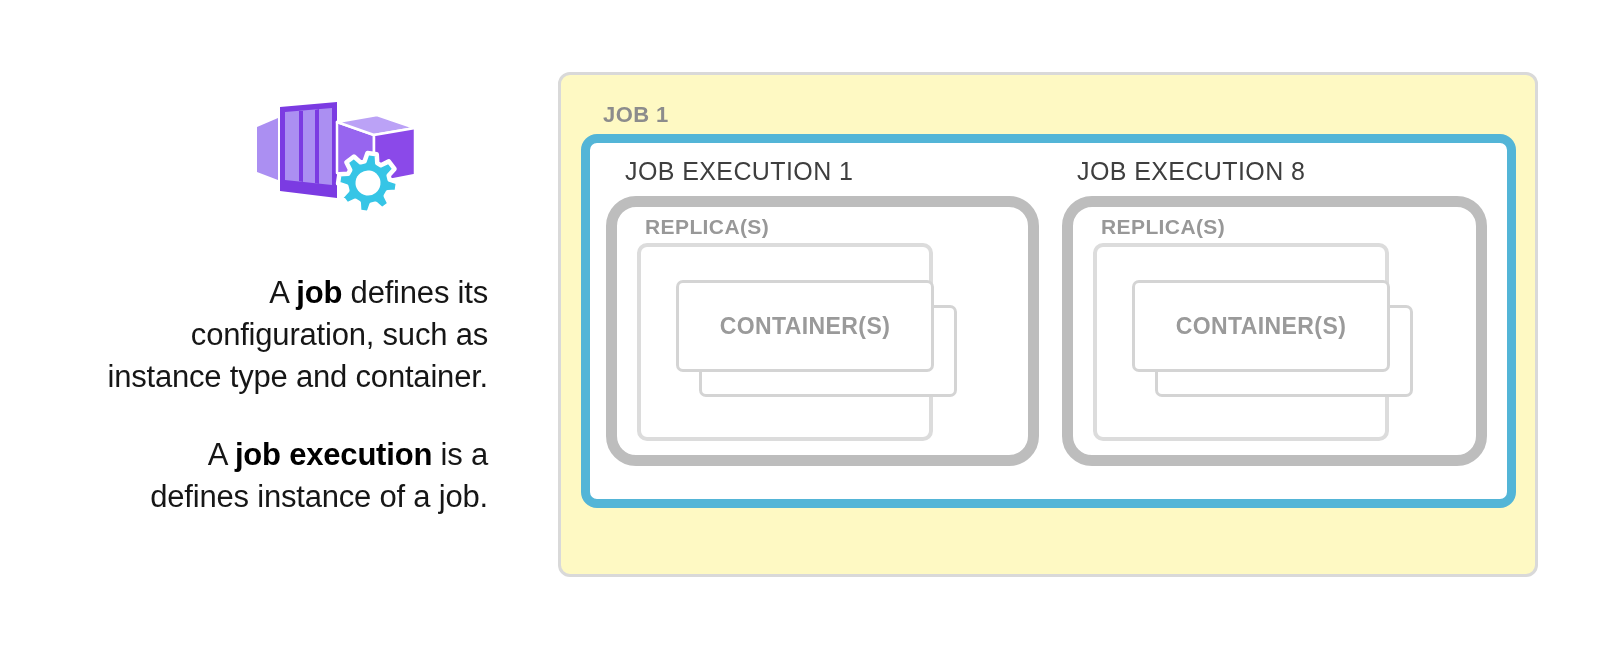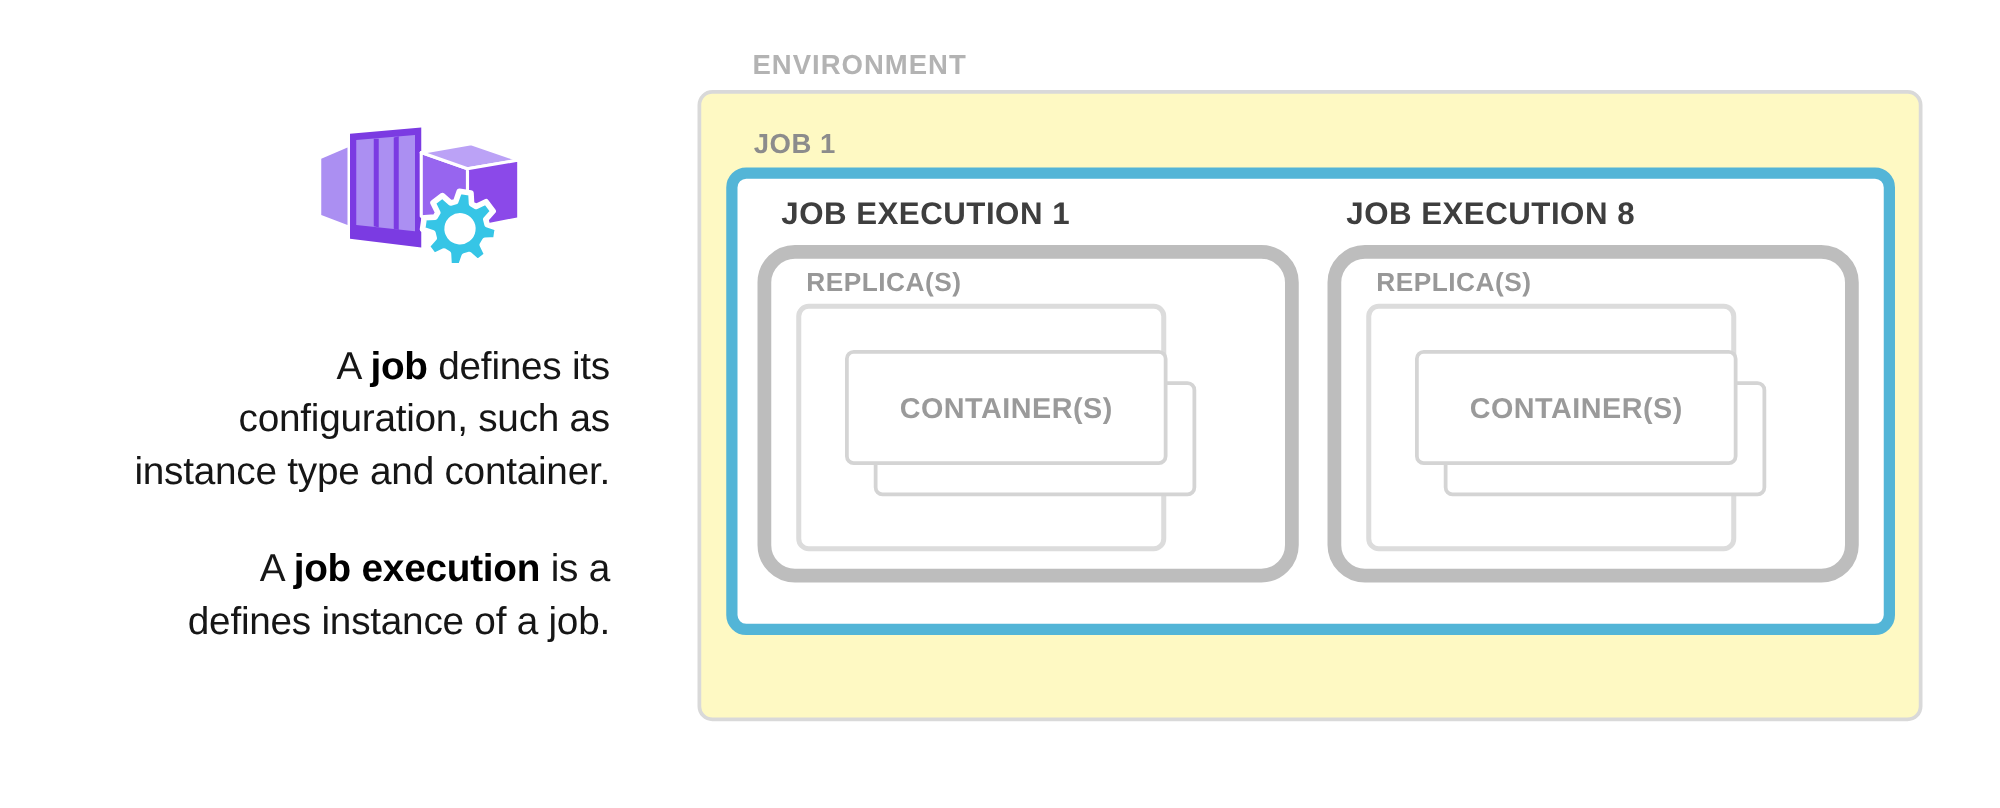--- a/index.html
+++ b/index.html
@@ -75,21 +75,21 @@
     box-sizing: border-box;
     background: #ffffff;
     border: 9px solid #53b5d7;
     border-radius: 16px;
   }
   .exec-title {
     position: absolute;
     top: 12px;
     font-size: 25px;
     line-height: 32px;
-    font-weight: 700;
+    font-weight: 400;
     letter-spacing: 0.4px;
     color: #3e3e3e;
     white-space: nowrap;
   }
   .exec-title.t1 { left: 35px; }
   .exec-title.t2 { left: 487px; }
   .exec {
     position: absolute;
     top: 53px;
     height: 270px;
@@ -174,21 +174,20 @@
       <span class="line"><span>A </span><b>job</b><span> defines its</span></span>
       <span class="line">configuration, such as</span>
       <span class="line">instance type and container.</span>
     </div>
     <div class="para para2">
       <span class="line"><span>A </span><b>job execution</b><span> is a</span></span>
       <span class="line">defines instance of a job.</span>
     </div>
   </div>
 
-  <div class="env-label">ENVIRONMENT</div>
 
   <div class="env-box">
     <div class="job-label">JOB 1</div>
 
     <div class="job-box">
       <div class="exec-title t1">JOB EXECUTION 1</div>
       <div class="exec-title t2">JOB EXECUTION 8</div>
 
       <div class="exec e1">
         <div class="replica-label">REPLICA(S)</div>

